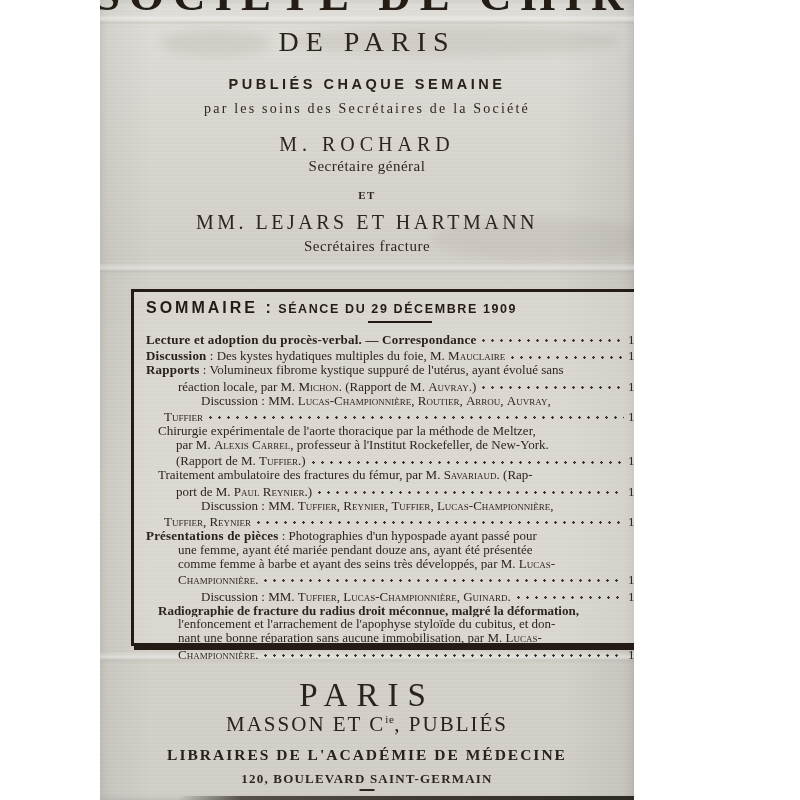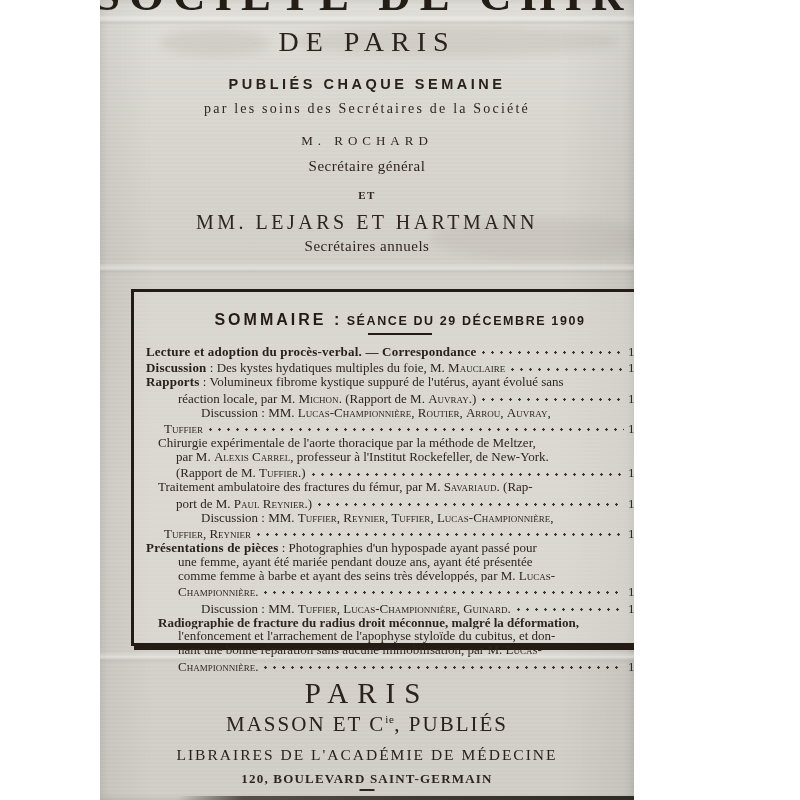--- a/index.html
+++ b/index.html
@@ -26,53 +26,53 @@
     background:linear-gradient(90deg, rgba(56,51,44,0), rgba(56,51,44,0.8) 14%, #3c3731 55%, #2d2923);}
 
   
   .line{position:absolute;left:0;right:0;text-align:center;white-space:nowrap;}
   .big-title{position:absolute;top:-31px;left:-5px;white-space:nowrap;
     font-size:45px;font-weight:bold;letter-spacing:9px;color:#241d16;}
   .de-paris{top:26px;font-size:28px;letter-spacing:7px;color:#2a231c;}
   .frequency{top:76px;font-family:"Liberation Sans",sans-serif;font-weight:bold;
     font-size:14.5px;letter-spacing:3.5px;color:#29221b;}
   .byline{top:101px;font-size:14px;letter-spacing:2.2px;}
-  .rochard{top:133px;font-size:13px;letter-spacing:5px;}
+  .rochard{top:133px;font-size:20px;letter-spacing:5px;}
   .sec-gen{top:158px;font-size:15px;letter-spacing:.5px;}
   .et-line{top:189px;font-size:11px;letter-spacing:1.5px;font-weight:bold;}
   .lejars{top:211px;font-size:20px;letter-spacing:3.5px;}
   .sec-ann{top:238px;font-size:15px;letter-spacing:.5px;}
 
   
   .sommaire-box{
     position:absolute;left:31px;top:289px;width:537px;height:357px;box-sizing:border-box;
     border:3px solid #241c14;
     box-shadow:3px 4px 0 #241c14;
     padding:7px 11px 6px 12px;
     background:rgba(224,221,214,0.45);
   }
-  .sommaire-head{text-align:center;font-family:"Liberation Sans",sans-serif;
-    font-weight:bold;color:#241c14;white-space:nowrap;margin-top:12px;}
+  .sommaire-head{font-family:"Liberation Sans",sans-serif;
+    font-weight:bold;color:#241c14;white-space:nowrap;}
   .sommaire-label{font-size:16px;letter-spacing:3px;}
   .sommaire-session{font-size:12.5px;letter-spacing:1.6px;}
   .head-rule{width:64px;height:2px;background:#241c14;margin:4px auto 7px;}
   .toc{font-size:13px;line-height:13.8px;color:#2e261e;}
   .toc-line{display:flex;align-items:baseline;white-space:nowrap;overflow:hidden;}
   .toc-text b{letter-spacing:.2px;color:#29221b;}
   .sc{font-variant:small-caps;}
   .leader{flex:1 1 auto;min-width:10px;height:13.8px;margin:0 2px 0 3px;
     background-image:radial-gradient(circle, #3a3128 1.15px, rgba(0,0,0,0) 1.45px);
     background-size:9px 5px;background-position:0 8px;background-repeat:repeat-x;}
   .toc-page{margin-left:2px;}
 
   
-  .paris-line{top:677px;font-size:29px;letter-spacing:9px;color:#2a231c;}
+  .paris-line{top:677px;font-size:33px;letter-spacing:9px;color:#2a231c;}
   .publisher-line{top:712px;font-size:21px;letter-spacing:2px;color:#2a231c;}
   .publisher-sup{font-size:11px;position:relative;top:-8px;letter-spacing:.5px;}
-  .librairie-line{top:746px;font-size:15.5px;letter-spacing:2px;font-weight:normal;color:#29221b;}
+  .librairie-line{top:746px;font-size:15.5px;letter-spacing:2px;font-weight:bold;color:#29221b;}
   .address-line{top:771px;font-size:13px;letter-spacing:1.2px;font-weight:bold;}
   .end-dash{position:absolute;left:50%;transform:translateX(-50%);top:789px;width:15px;height:2px;background:#2e261e;}
 </style>
 </head>
 <body>
 
 <div class="photo">
 
   <div class="crease" style="top:14px"></div>
   <div class="crease" style="top:263px"></div>
@@ -82,21 +82,21 @@
   <div class="ghost" style="left:330px;top:218px;width:230px;height:42px;opacity:.8"></div>
 
   <div class="big-title">SOCIÉTÉ DE CHIRURGIE</div>
   <div class="line de-paris">DE PARIS</div>
   <div class="line frequency">PUBLIÉS CHAQUE SEMAINE</div>
   <div class="line byline">par les soins des Secrétaires de la Société</div>
   <div class="line rochard">M. ROCHARD</div>
   <div class="line sec-gen">Secrétaire général</div>
   <div class="line et-line">ET</div>
   <div class="line lejars">MM. LEJARS ET HARTMANN</div>
-  <div class="line sec-ann">Secrétaires annuels</div>
+  <div class="line sec-ann">Secrétaires fracture</div>
 
   <div class="sommaire-box">
     <div class="sommaire-head">
       <span class="sommaire-label">SOMMAIRE :</span>
       <span class="sommaire-session">SÉANCE DU 29 DÉCEMBRE 1909</span>
     </div>
     <div class="head-rule"></div>
     <div class="toc" id="toc-lines">
         <div class="toc-line" style="padding-left: 0px;">
           <span class="toc-text"><b>Lecture et adoption du procès-verbal. — Correspondance</b></span>

